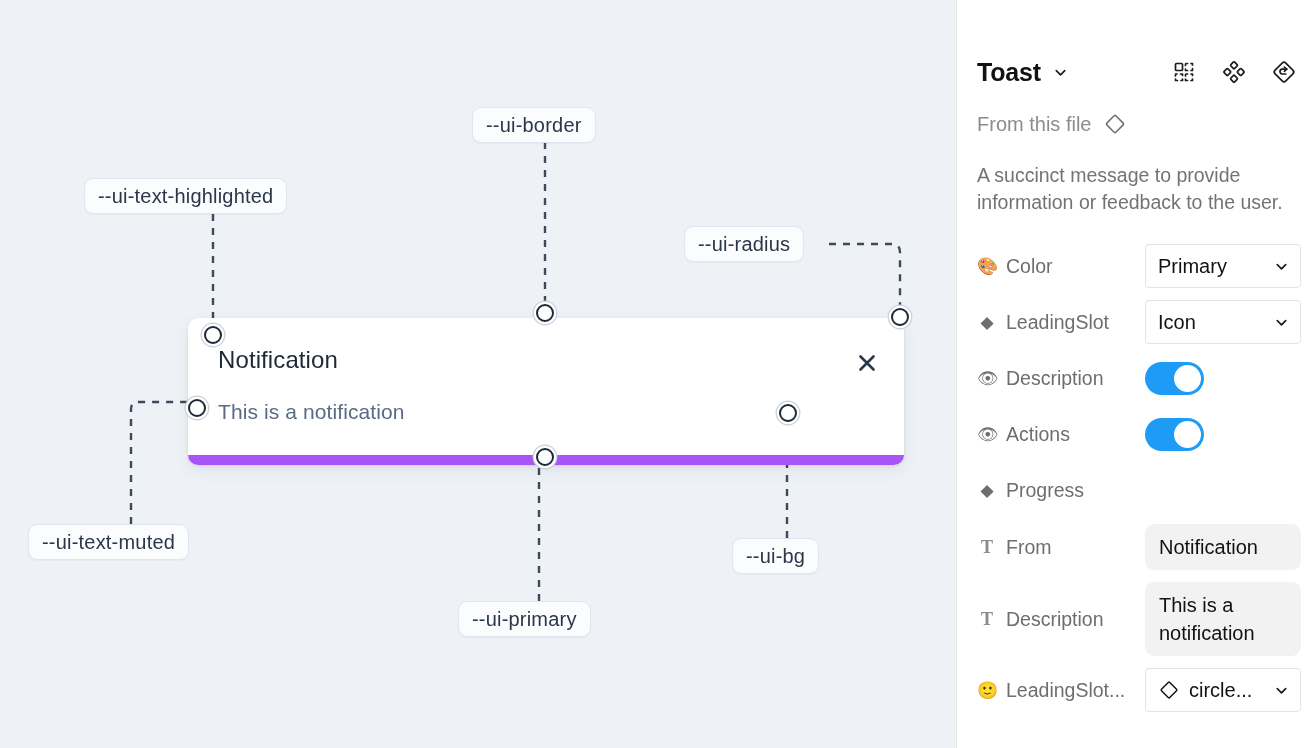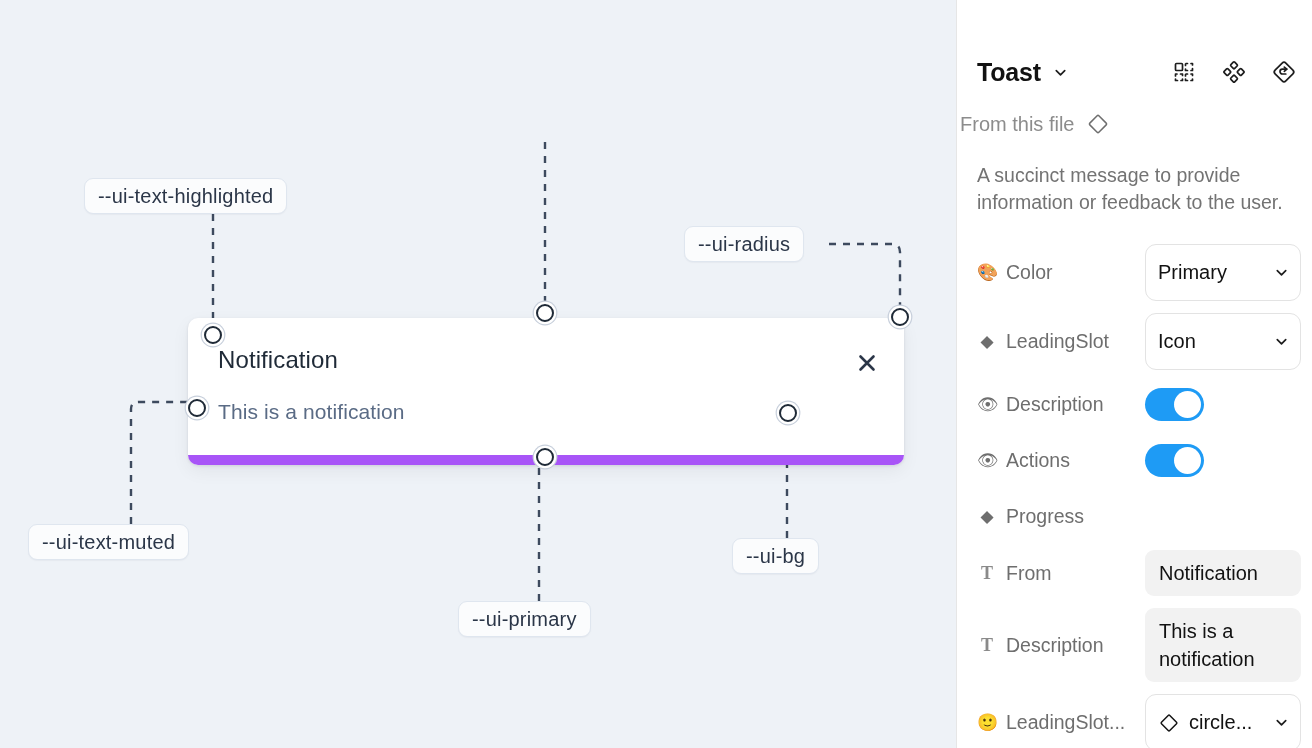--- a/index.html
+++ b/index.html
@@ -96,21 +96,21 @@
     letter-spacing: -.2px;
   }
   #comp-caret { margin-left: 12px; display: flex; align-items: center; color: #1d1d1d; }
   #header-actions {
     position: absolute; right: 0; top: 0; height: 44px;
     display: flex; align-items: center; gap: 24px;
   }
   .hicon { width: 26px; height: 26px; display: flex; align-items: center; justify-content: center; color: #1d1d1d; }
 
   #from-file {
-    position: absolute; left: 3px; top: 112px;
+    position: absolute; left: 20px; top: 112px;
     display: flex; align-items: center; gap: 12px;
   }
   #from-file-label { font-size: 20px; color: #8c8c8c; }
 
   #desc-block {
     position: absolute; left: 20px; top: 162px; width: 324px;
     font-size: 19.5px; line-height: 27px; color: #737373;
   }
 
   
@@ -132,23 +132,23 @@
   .pemoji.glyph { font-family: "DejaVu Sans", sans-serif; }
   .pemoji.tserif { font-family: "Liberation Serif", serif; font-weight: 700; font-size: 18px; color: #8a8a8a; }
   .plabel-text { overflow: hidden; text-overflow: ellipsis; }
 
   .pctl { width: 156px; flex: none; display: flex; justify-content: flex-start; }
 
   .select {
     width: 156px; min-height: 44px;
     background: #ffffff;
     border: 1.4px solid #e3e3e3;
-    border-radius: 11px;
-    display: flex; align-items: center;
-    padding: 16px 12px;
+    border-radius: 4px;
+    display: flex; align-items: center;
+    padding: 9px 12px;
     font-size: 20px; color: #121212; font-weight: 400;
     position: relative;
   }
   .select .sv { overflow: hidden; white-space: nowrap; text-overflow: ellipsis; flex: 1; }
   .select .caret { position: absolute; right: 11px; display: flex; align-items: center; color: #1d1d1d; }
   .select .lead-diamond { flex: none; margin-right: 9px; display: flex; align-items: center; }
 
   .textfield {
     width: 156px; min-height: 44px;
     background: #f2f2f2;
@@ -207,20 +207,21 @@
     </div>
 
     <div class="handle" style="left:204px; top:326px;"></div>
     <div class="handle" style="left:536px; top:304px;"></div>
     <div class="handle" style="left:891px; top:308px;"></div>
     <div class="handle" style="left:188px; top:399px;"></div>
     <div class="handle" style="left:536px; top:448px;"></div>
     <div class="handle" style="left:779px; top:404px;"></div>
 
     <div class="pill" style="left:84px;  top:178px;">--ui-text-highlighted</div>
+    <div class="pill" style="left:472px; top:107px;">--ui-border</div>
     <div class="pill" style="left:684px; top:226px;">--ui-radius</div>
     <div class="pill" style="left:458px; top:601px;">--ui-primary</div>
     <div class="pill" style="left:28px;  top:524px;">--ui-text-muted</div>
     <div class="pill" style="left:732px; top:538px;">--ui-bg</div>
   </div>
 
   <div id="panel">
 
     <div id="panel-header">
       <div id="comp-name">Toast</div>

